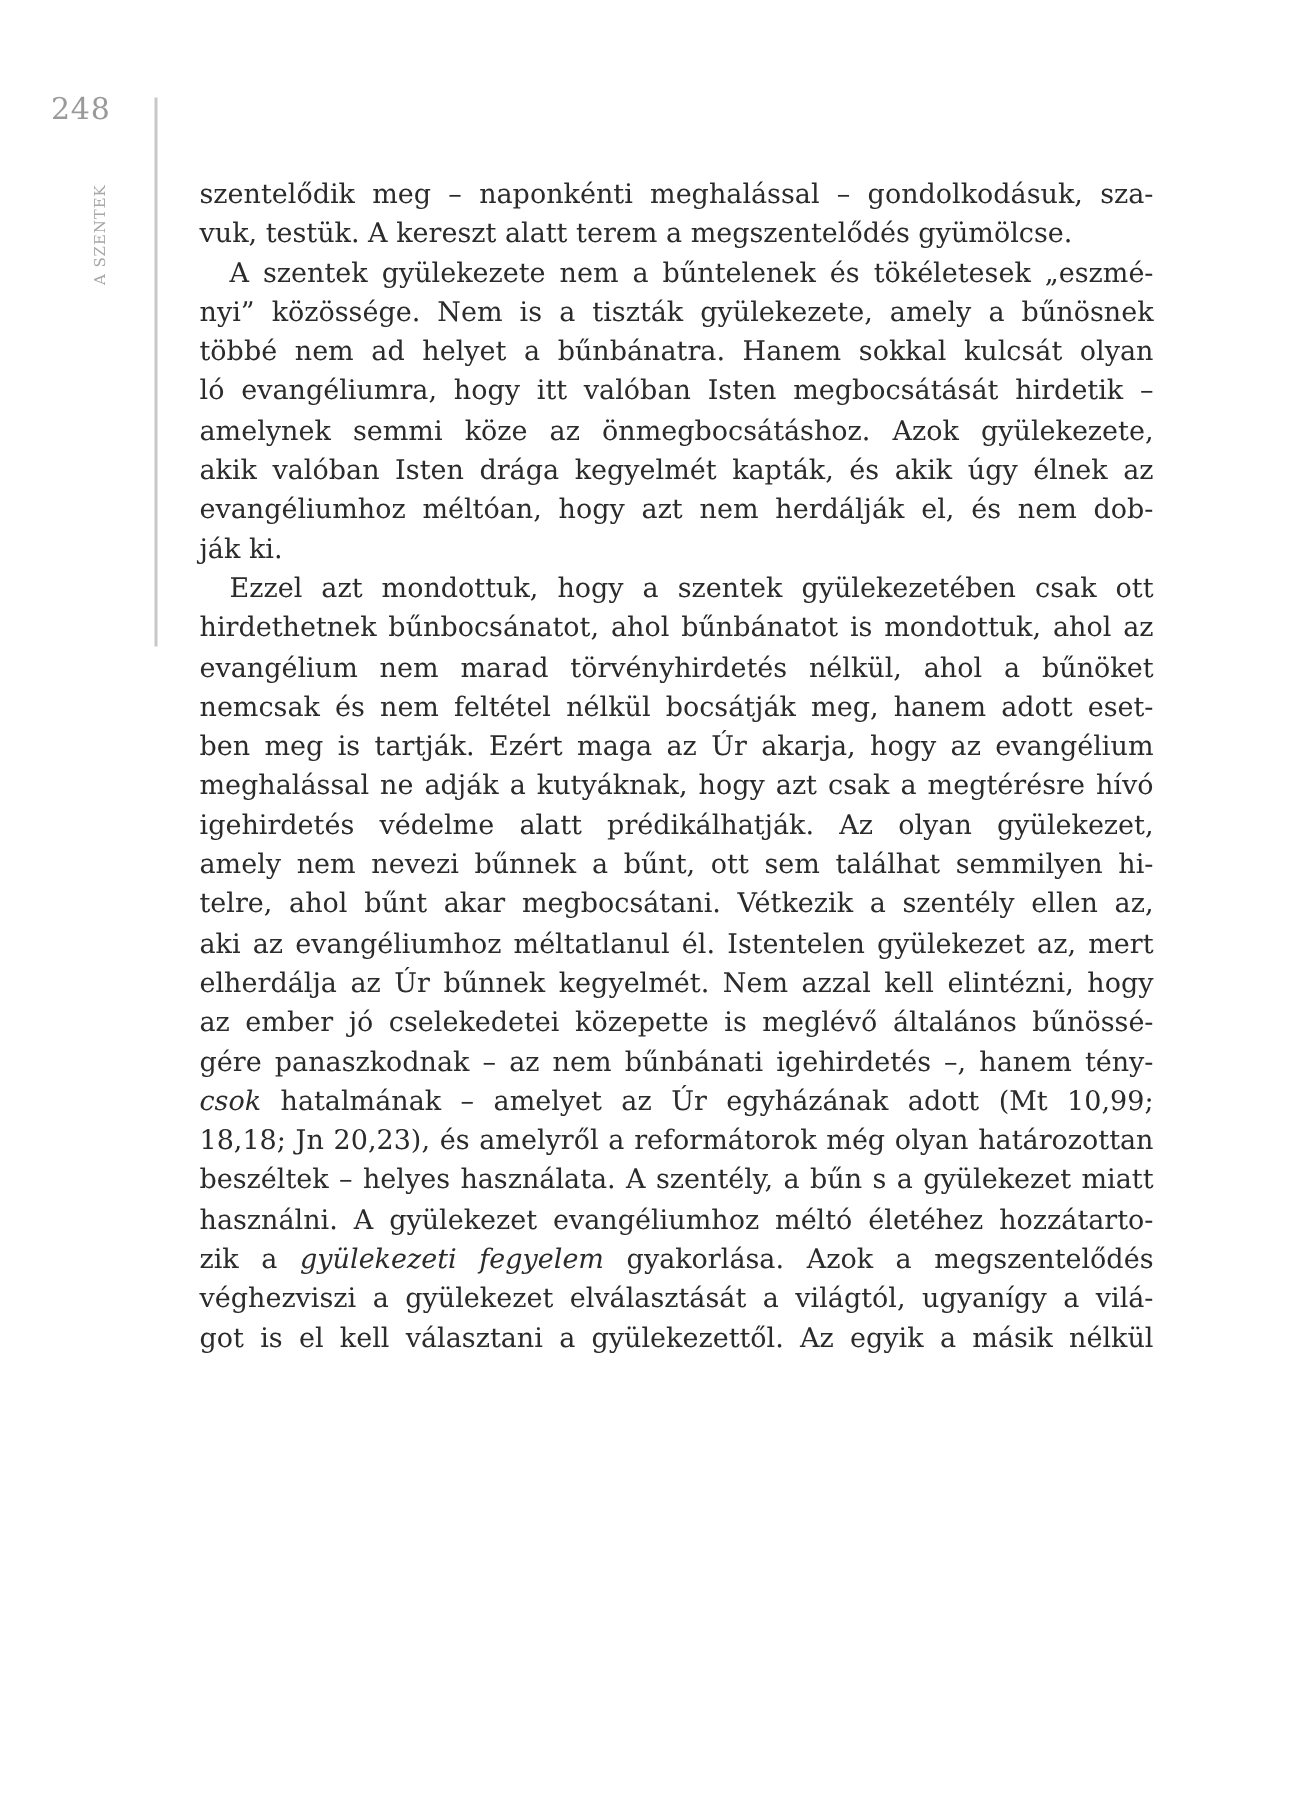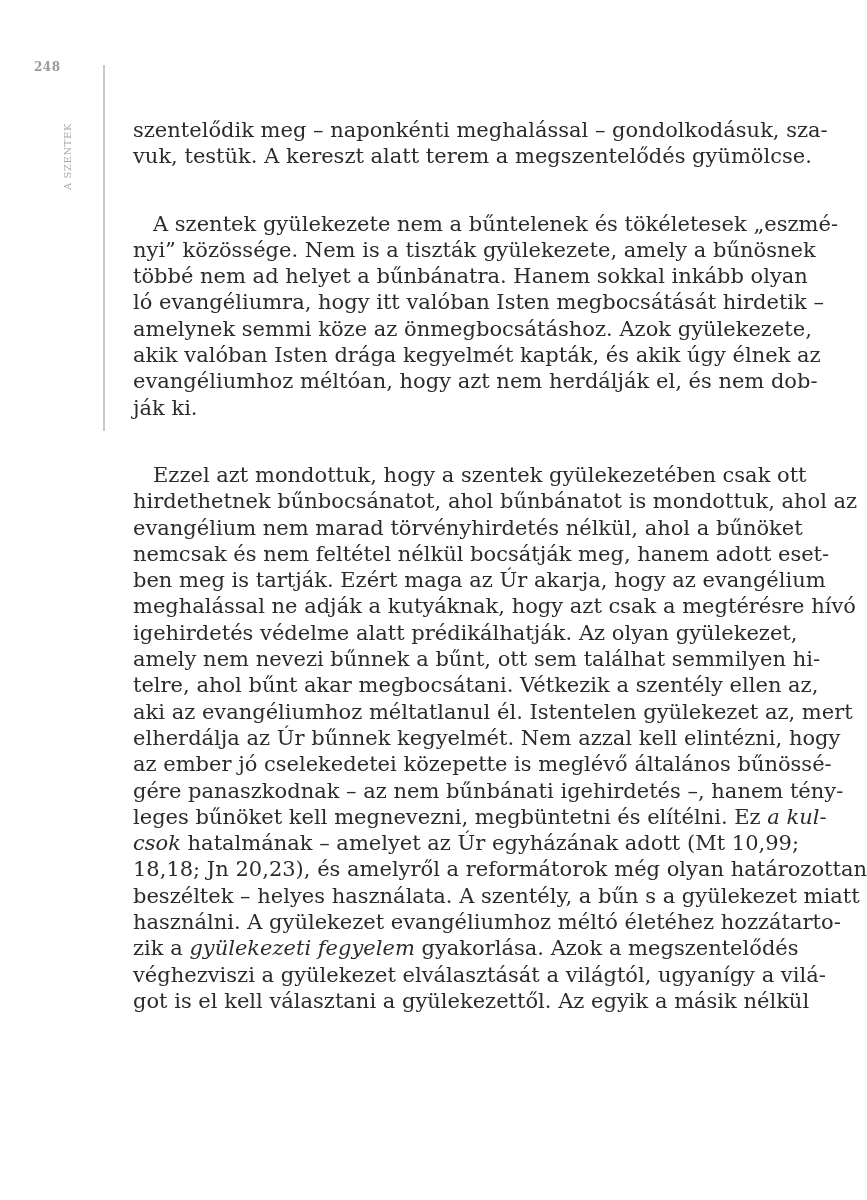--- a/index.html
+++ b/index.html
@@ -1,77 +1,75 @@
 <!DOCTYPE html>
 <html><head>
   <meta charset="utf-8">
   <style>
     html, body { margin: 0; padding: 0; background: #ffffff; }
     body { width: 867px; height: 1200px; position: relative; overflow: hidden; }
     .page-number {
       position: absolute; left: 34px; top: 60px;
-      font-family: "DejaVu Serif", serif; font-size: 12px; color: #9a9a9a;
+      font-family: "DejaVu Serif", serif; font-size: 20px; color: #9a9a9a;
       letter-spacing: 0.5px;
-      font-weight: bold;
     }
     .margin-rule {
       position: absolute; left: 103px; top: 65px; width: 2px; height: 366px;
       background: #c8c8c8;
     }
     .running-head {
       position: absolute; left: 62px; top: 190px;
       transform-origin: left top; transform: rotate(-90deg);
       font-family: "DejaVu Serif", serif; font-size: 10px; color: #a8a8a8;
       letter-spacing: 0.6px; white-space: nowrap;
     }
     .body-text {
       position: absolute; left: 133px; top: 117px; width: 636px;
-      font-family: "DejaVu Serif", serif; font-size: 21px; color: #2b2b2b;
+      font-family: "DejaVu Serif", serif; font-size: 18px; color: #2b2b2b;
       line-height: 26.3px;
     }
     .line { display: block; white-space: nowrap; text-align: justify; text-align-last: justify; }
     .line.last { text-align-last: left; }
-    .line.indent { padding-left: 20px; margin-top: 41px; }
+    .line.indent { padding-left: 20px; }
     em { font-style: italic; }
   </style>
 </head>
 <body>
 
 <div class="page-number">248</div>
 <div class="margin-rule"></div>
 <div class="running-head">A SZENTEK</div>
 
 <div class="body-text">
 
   <span class="line">szentelődik meg – naponkénti meghalással – gondolkodásuk, sza-</span>
   <span class="line last">vuk, testük. A kereszt alatt terem a megszentelődés gyümölcse.</span>
 
   <span class="line indent">A szentek gyülekezete nem a bűntelenek és tökéletesek „eszmé-</span>
   <span class="line">nyi” közössége. Nem is a tiszták gyülekezete, amely a bűnösnek</span>
-  <span class="line">többé nem ad helyet a bűnbánatra. Hanem sokkal inkább olyan</span>
+  <span class="line">többé nem ad helyet a bűnbánatra. Hanem sokkal kulcsát olyan</span>
   <span class="line">ló evangéliumra, hogy itt valóban Isten megbocsátását hirdetik –</span>
   <span class="line">amelynek semmi köze az önmegbocsátáshoz. Azok gyülekezete,</span>
   <span class="line">akik valóban Isten drága kegyelmét kapták, és akik úgy élnek az</span>
   <span class="line">evangéliumhoz méltóan, hogy azt nem herdálják el, és nem dob-</span>
   <span class="line last">ják ki.</span>
 
   <span class="line indent">Ezzel azt mondottuk, hogy a szentek gyülekezetében csak ott</span>
   <span class="line">hirdethetnek bűnbocsánatot, ahol bűnbánatot is mondottuk, ahol az</span>
   <span class="line">evangélium nem marad törvényhirdetés nélkül, ahol a bűnöket</span>
   <span class="line">nemcsak és nem feltétel nélkül bocsátják meg, hanem adott eset-</span>
   <span class="line">ben meg is tartják. Ezért maga az Úr akarja, hogy az evangélium</span>
   <span class="line">meghalással ne adják a kutyáknak, hogy azt csak a megtérésre hívó</span>
   <span class="line">igehirdetés védelme alatt prédikálhatják. Az olyan gyülekezet,</span>
   <span class="line">amely nem nevezi bűnnek a bűnt, ott sem találhat semmilyen hi-</span>
   <span class="line">telre, ahol bűnt akar megbocsátani. Vétkezik a szentély ellen az,</span>
   <span class="line">aki az evangéliumhoz méltatlanul él. Istentelen gyülekezet az, mert</span>
   <span class="line">elherdálja az Úr bűnnek kegyelmét. Nem azzal kell elintézni, hogy</span>
   <span class="line">az ember jó cselekedetei közepette is meglévő általános bűnössé-</span>
   <span class="line">gére panaszkodnak – az nem bűnbánati igehirdetés –, hanem tény-</span>
-  <span class="line"><span>leges bűnöket kell megnevezni, megbüntetni és elítélni. Ez </span><em>a kul-</em></span>
   <span class="line"><em>csok</em><span> hatalmának – amelyet az Úr egyházának adott (Mt 10,99;</span></span>
   <span class="line">18,18; Jn 20,23), és amelyről a reformátorok még olyan határozottan</span>
   <span class="line">beszéltek – helyes használata. A szentély, a bűn s a gyülekezet miatt</span>
   <span class="line">használni. A gyülekezet evangéliumhoz méltó életéhez hozzátarto-</span>
   <span class="line"><span>zik a </span><em>gyülekezeti fegyelem</em><span> gyakorlása. Azok a megszentelődés</span></span>
   <span class="line">véghezviszi a gyülekezet elválasztását a világtól, ugyanígy a vilá-</span>
   <span class="line">got is el kell választani a gyülekezettől. Az egyik a másik nélkül</span>
 </div>
 
 </body></html>

